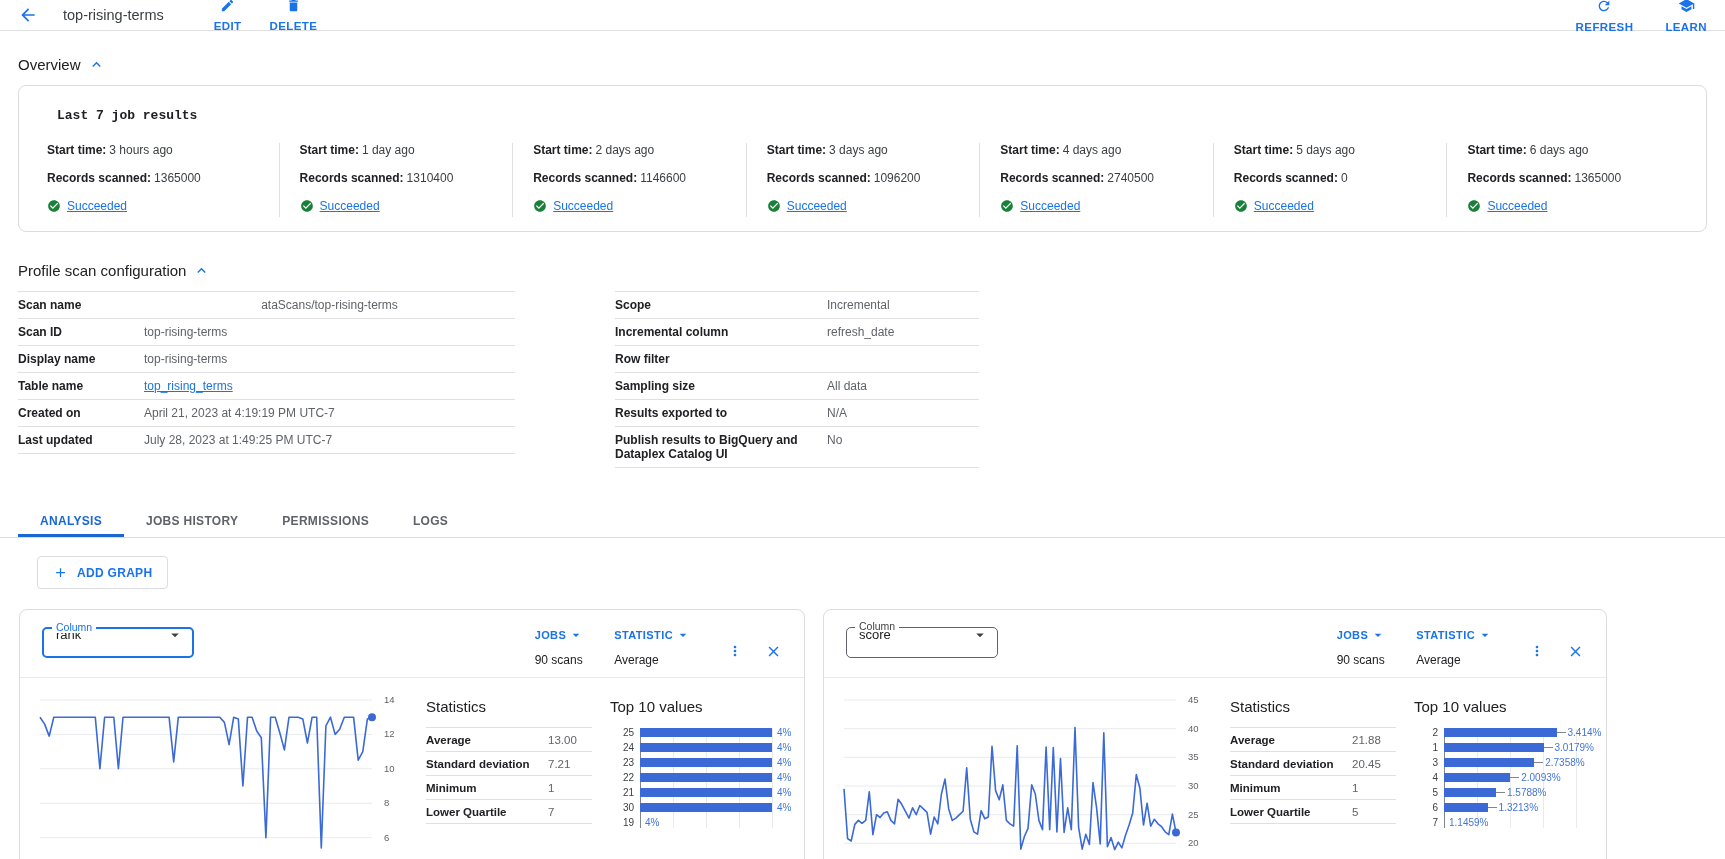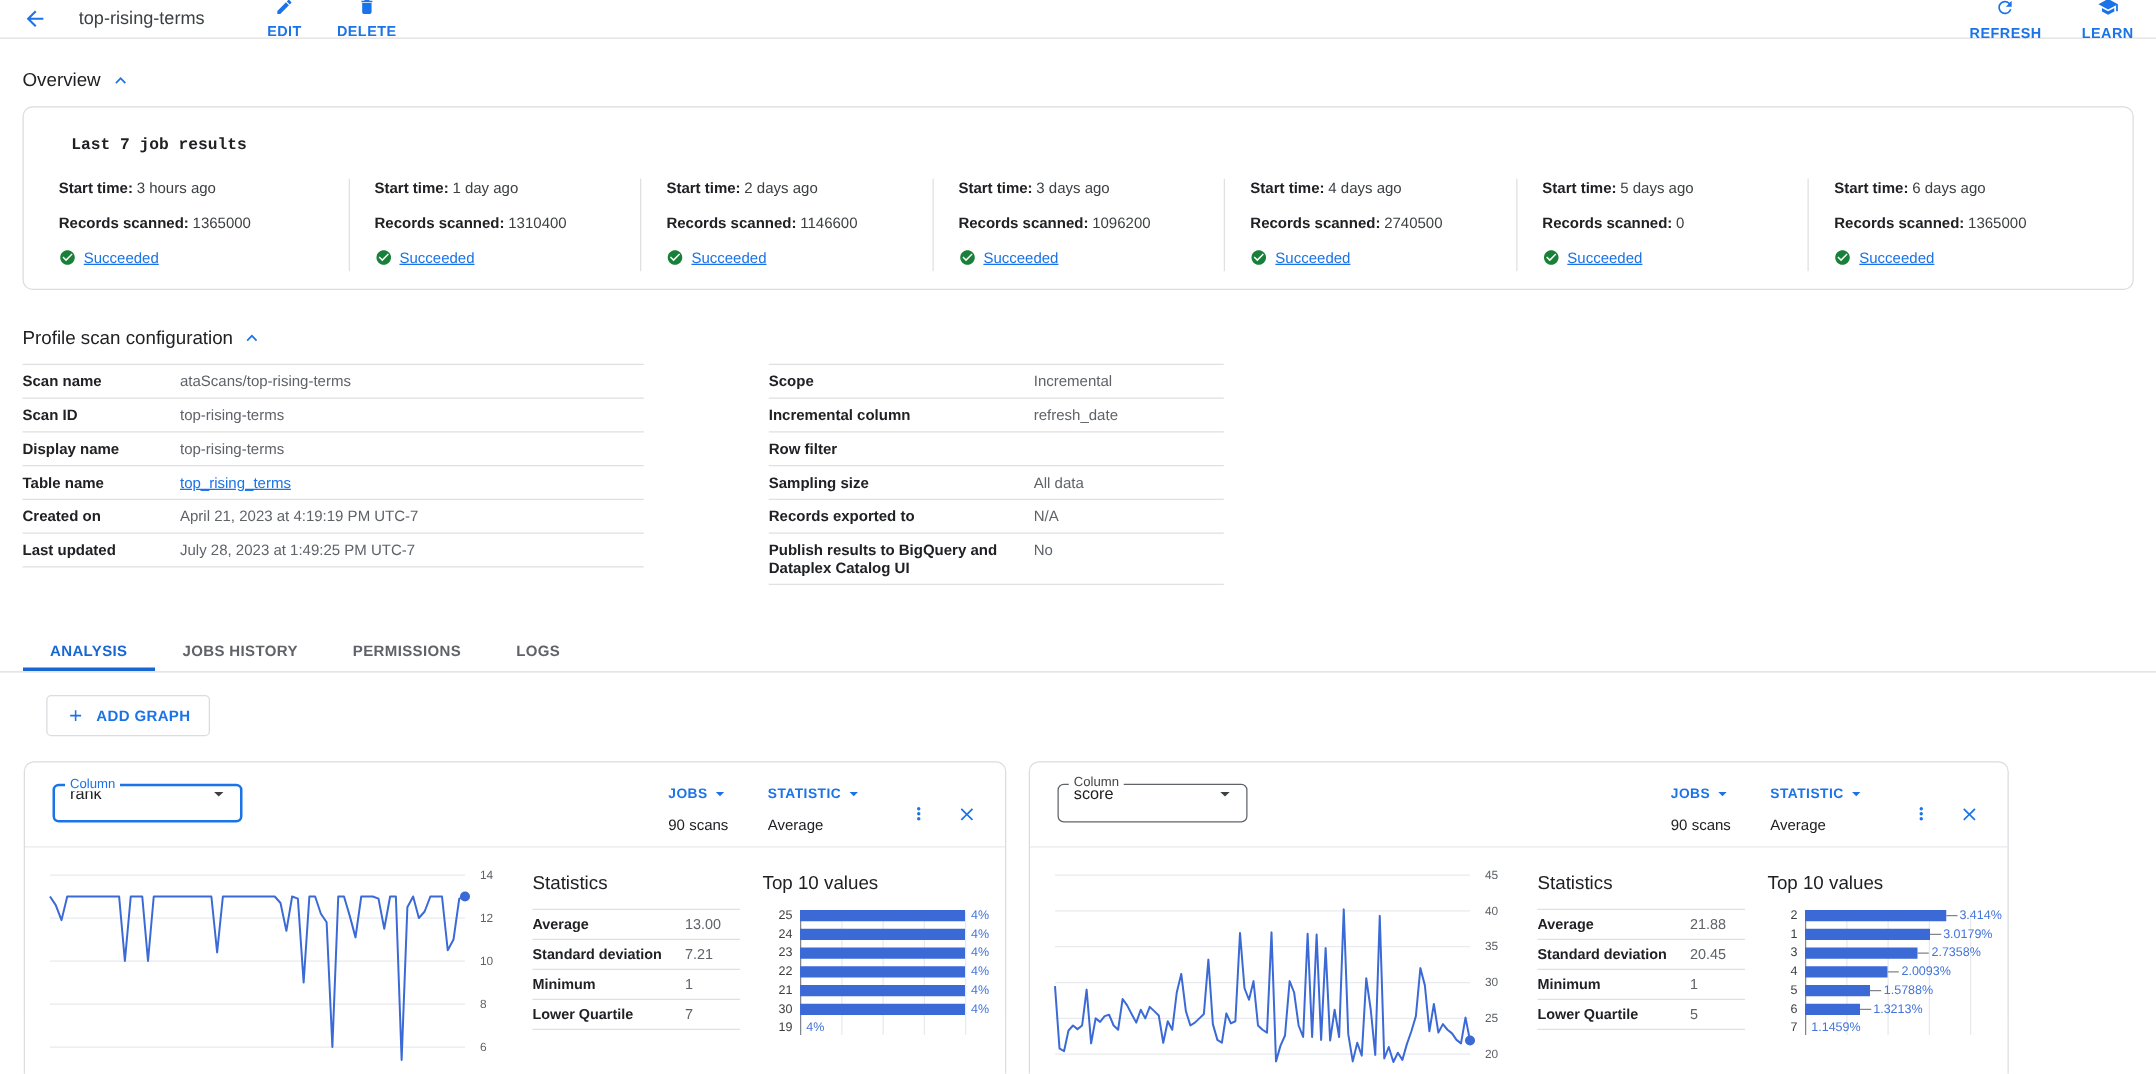--- a/index.html
+++ b/index.html
@@ -43,21 +43,21 @@
   .config-wrap { display:flex; gap:100px; margin:0 18px; align-items:flex-start; }
   .cfg-table { font-size:12px; }
   .cfg-left { width:497px; }
   .cfg-right { width:364px; }
   .cfg-row { display:flex; align-items:flex-start; border-bottom:1px solid #e0e0e0; padding:6px 0; min-height:17px; }
   .cfg-table .cfg-row:first-child { border-top:1px solid #e0e0e0; }
   .cfg-label { font-weight:bold; color:#202124; flex:none; }
   .cfg-left .cfg-label { width:126px; }
   .cfg-right .cfg-label { width:212px; padding-right:10px; }
   .cfg-value { color:#5f6368; flex:1; }
-  .cfg-value.right { text-align:left; }
+  .cfg-value.right { text-align:center; }
   .cfg-value.link { color:#1a73e8; text-decoration:underline; cursor:pointer; }
 
   
   .tabs { margin-top:36px; border-bottom:1px solid #dadce0; display:flex; padding-left:18px; }
   .tab { padding:10px 22px 9px; font-size:12px; font-weight:bold; letter-spacing:.3px; color:#5f6368;
          cursor:pointer; white-space:nowrap; }
   .tab.active { color:#1967d2; box-shadow:inset 0 -3px 0 #1967d2; }
 
   
   .add-graph { margin:18px 0 0 37px; display:inline-flex; align-items:center; gap:9px; border:1px solid #dadce0;
@@ -306,21 +306,21 @@
       </div>
     <div class="cfg-row">
         <span class="cfg-label">Row filter</span>
         <span class="cfg-value"></span>
       </div>
     <div class="cfg-row">
         <span class="cfg-label">Sampling size</span>
         <span class="cfg-value">All data</span>
       </div>
     <div class="cfg-row">
-        <span class="cfg-label">Records exported to</span>
+        <span class="cfg-label">Results exported to</span>
         <span class="cfg-value">N/A</span>
       </div>
     <div class="cfg-row">
         <span class="cfg-label">Publish results to BigQuery and Dataplex Catalog UI</span>
         <span class="cfg-value">No</span>
       </div>
   </div>
 </div>
 
 

